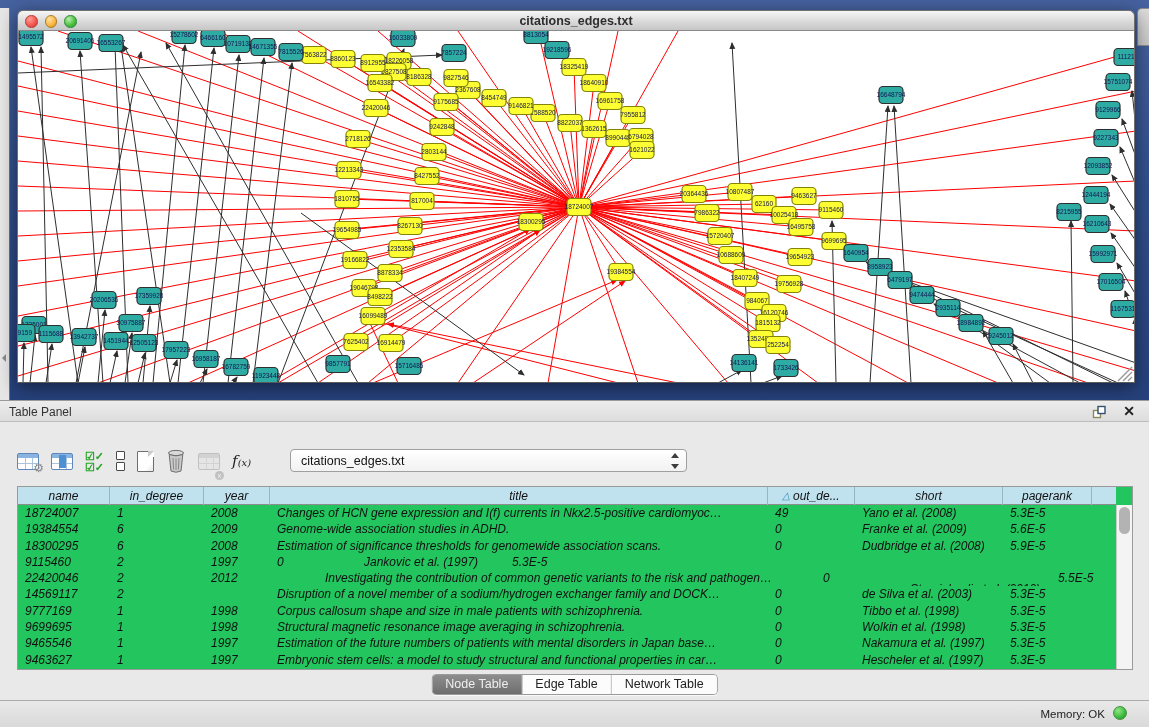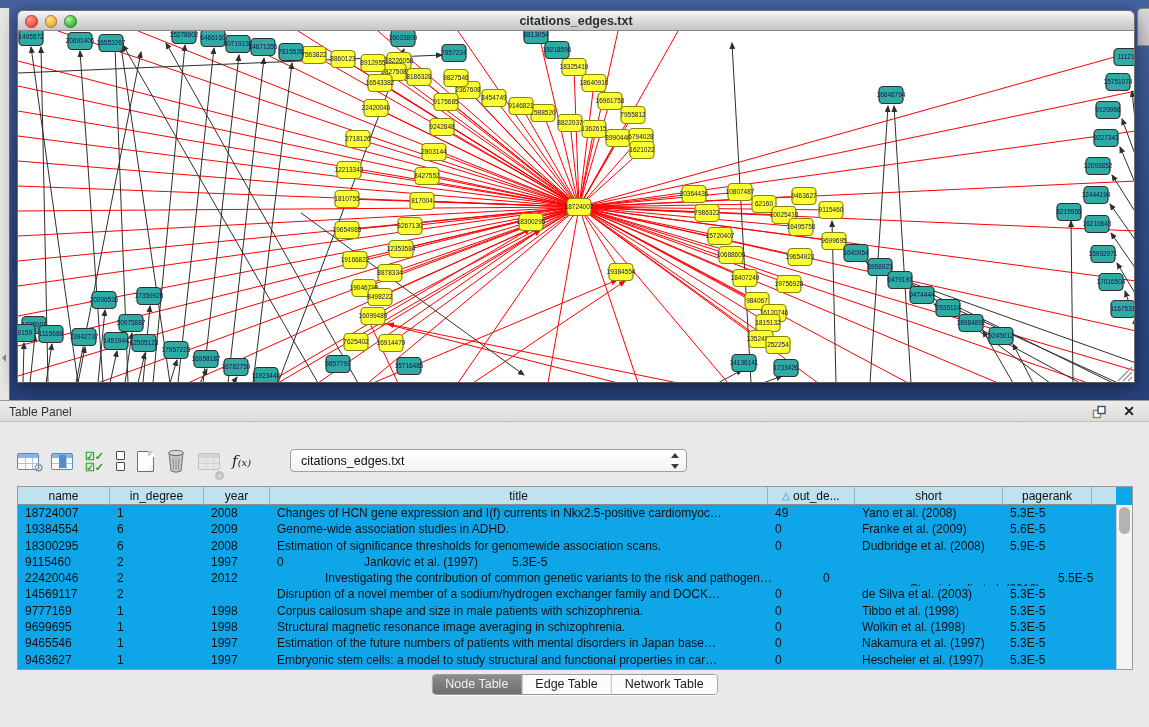--- a/index.html
+++ b/index.html
@@ -50,21 +50,21 @@
     border:1px solid #9f9f9f; border-radius:4px; box-shadow:inset 0 1px 1px rgba(255,255,255,.8); }
   .combo-text { position:absolute; left:10px; top:4px; font-size:12.5px; color:#111; }
   .combo-stepper { position:absolute; right:7px; top:3px; width:9px; height:16px; }
   .combo-stepper .up { position:absolute; top:0; left:1px; width:0; height:0;
     border-left:4px solid transparent; border-right:4px solid transparent; border-bottom:5px solid #3c3c3c; }
   .combo-stepper .down { position:absolute; bottom:0; left:1px; width:0; height:0;
     border-left:4px solid transparent; border-right:4px solid transparent; border-top:5px solid #3c3c3c; }
 
   
   .dtable { position:absolute; left:17px; top:86px; width:1116px; height:184px;
-    background:#0ea5e9; border:1px solid #9a9a9a; overflow:hidden; }
+    background:#22c55e; border:1px solid #9a9a9a; overflow:hidden;font-style:italic; }
   .thead { position:absolute; left:0; top:0; right:16px; height:18px; display:flex; background:#c0e1ee; border-bottom:1px solid #8d8d8d; }
   .th { flex:none; display:flex; align-items:center; justify-content:center; gap:3px;
     font-size:12px; color:#111; border-right:1px solid #93b7c5; height:18px; overflow:hidden; white-space:nowrap; }
   .sort-tri { color:#2d8dbb; font-size:10px; line-height:10px; }
   .tbody { position:absolute; left:0; top:18px; right:16px; bottom:0; overflow:hidden; }
   .tr { display:flex; height:16.3px; }
   .td { flex:none; font-size:12px; color:#111; padding-left:7px; white-space:nowrap; overflow:hidden; line-height:16.3px; }
   .vscroll { position:absolute; right:0; top:18px; width:16px; bottom:0; background:#f4f4f4; border-left:1px solid #c9c9c9; }
   .vthumb { position:absolute; left:2px; top:2px; width:11px; height:27px; border-radius:6px; background:#b3b3b3; }
 
@@ -945,13 +945,17 @@
       </div>
     </div>
 
     <div class="tabbar" id="tabbar">
         <div class="tab active">Node Table</div>
         <div class="tab">Edge Table</div>
         <div class="tab">Network Table</div>
       </div>
   </div>
 
+  <div class="status-bar">
+    <div class="mem-label">Memory: OK</div>
+    <div class="mem-dot"></div>
+  </div>
 </div>
 
 </body></html>

